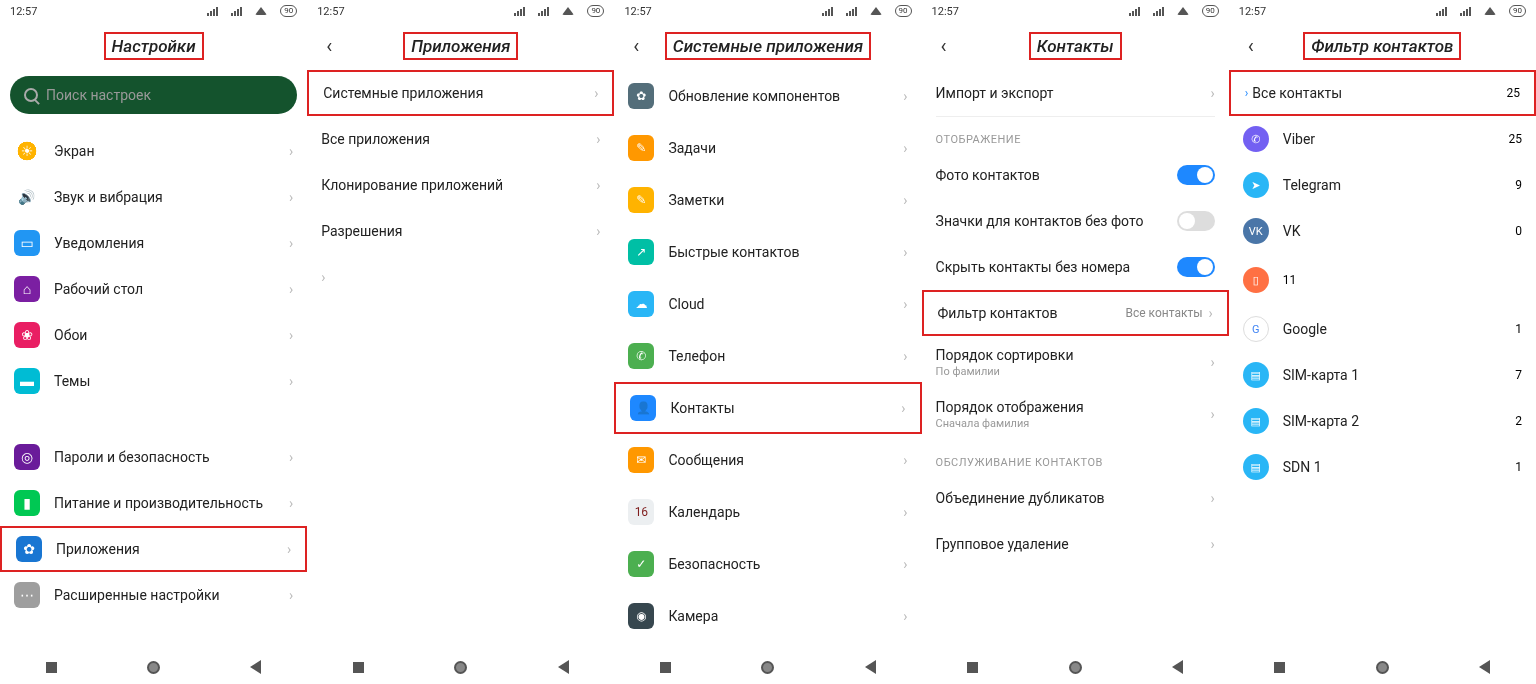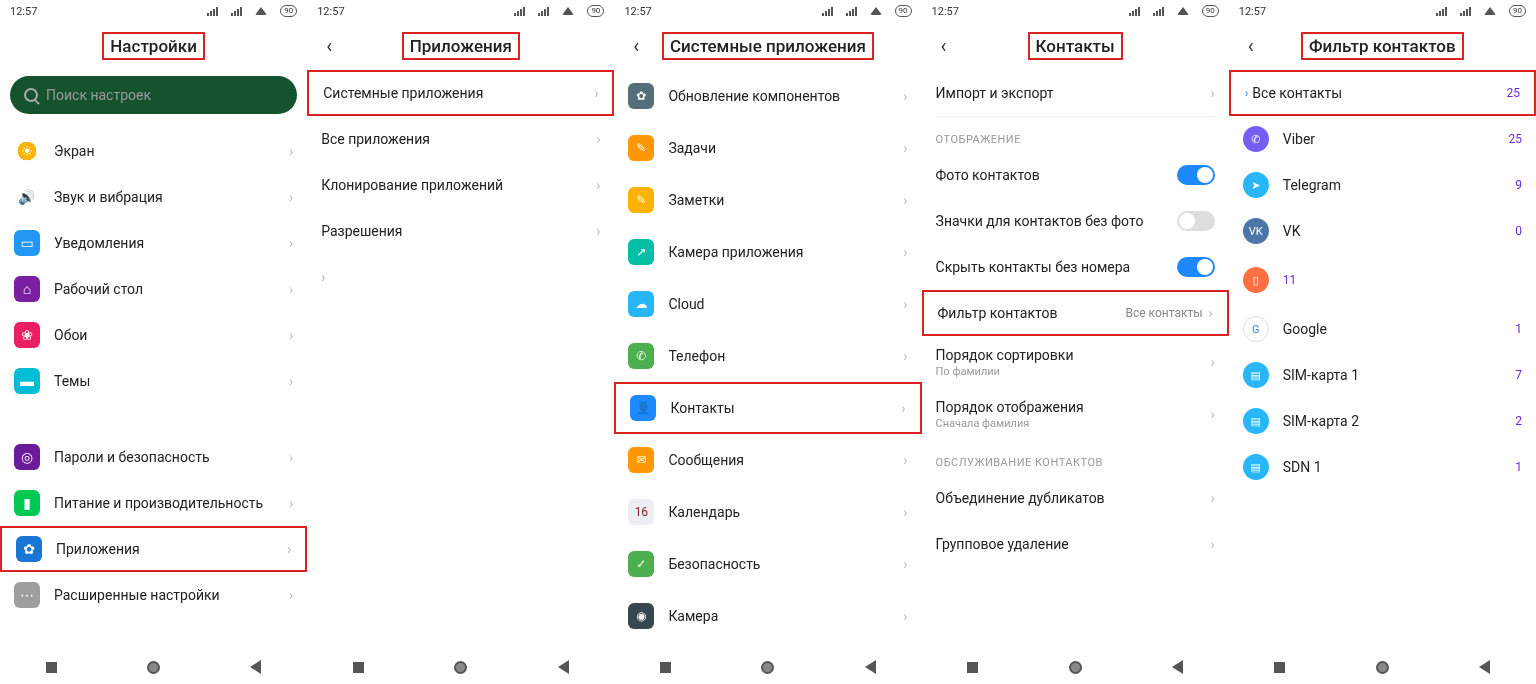--- a/index.html
+++ b/index.html
@@ -9,33 +9,33 @@
   .status-right { display: flex; align-items: center; gap: 13px; }
   .sig { display: inline-flex; align-items: flex-end; gap: 1px; }
   .sig span { width: 2px; background: #555; }
   .sig .b1{height:3px}.sig .b2{height:5px}.sig .b3{height:7px}.sig .b4{height:9px}
   .wifi { width:0;height:0;border-left:6px solid transparent;border-right:6px solid transparent;border-bottom:8px solid #555;border-radius:2px;}
   .batt { border:1px solid #555;border-radius:6px;padding:0 3px;font-size:8px;line-height:10px;}
   .header { height: 48px; display: flex; align-items: center; padding: 0 8px; }
   .back { width: 28px; height: 28px; display:flex;align-items:center;justify-content:center;font-size:20px;color:#333;cursor:pointer;}
   .title-wrap { flex:1; text-align:center; }
   .title { font-size: 17px; font-weight: 500; color: #222; display: inline-block; }
-  .hl { border: 2px solid #d22; padding: 2px 6px; }
+  .hl { border: 2px solid #d22; padding: 2px 6px; font-style: italic; }
   .search { margin:6px 10px 14px; background:#14532d; border-radius:20px; height:38px; display:flex; align-items:center; padding:0 14px; color:#999; font-size:14px; gap:8px;}
   .search-icon{width:14px;height:14px;border:2px solid #aaa;border-radius:50%;position:relative;}
   .search-icon::after{content:"";position:absolute;width:6px;height:2px;background:#aaa;transform:rotate(45deg);bottom:-3px;right:-4px;}
   .list { flex:1; overflow:hidden; }
   .row { display:flex; align-items:center; padding: 0 14px; height: 46px; font-size:14px; color:#222; position:relative; cursor:pointer;}
   .row.tall{height:52px;}
   .row .icon { width:26px;height:26px;border-radius:6px;margin-right:14px;display:flex;align-items:center;justify-content:center;font-size:14px;color:#fff;flex-shrink:0;}
   .row .label { flex:1; }
   .row .sub { font-size:11px; color:#999; margin-top:2px;}
   .row .val { font-size:12px; color:#888; margin-right:6px;}
   .row .chev { color:#bbb; font-size:14px;}
-  .row .count { color:#6d28d9; font-size:12px;}
+  .row .count { color:#000000; font-size:12px;}
   .row.hl-row { border:2px solid #d22; }
   .section { font-size:11px; color:#999; padding:16px 14px 6px; letter-spacing:0.5px;}
   .gap { height: 30px; }
   .toggle { width:38px;height:20px;border-radius:10px;position:relative;}
   .toggle.on{background:#1e88ff;}
   .toggle.off{background:#ddd;}
   .toggle::after{content:"";position:absolute;width:16px;height:16px;background:#fff;border-radius:50%;top:2px;}
   .toggle.on::after{right:2px;}
   .toggle.off::after{left:2px;}
   .nav { height:34px;display:flex;align-items:center;justify-content:space-around;}
@@ -238,21 +238,21 @@
         <span class="label">Задачи</span>
         <span class="chev">›</span>
       </div>
       <div class="row tall">
         <span class="icon" style="background:#ffb300;color:#fff;font-size:12px">✎</span>
         <span class="label">Заметки</span>
         <span class="chev">›</span>
       </div>
       <div class="row tall">
         <span class="icon" style="background:#00bfa5;color:#fff;font-size:12px">↗</span>
-        <span class="label">Камера приложения</span>
+        <span class="label">Быстрые контактов</span>
         <span class="chev">›</span>
       </div>
       <div class="row tall">
         <span class="icon" style="background:#29b6f6;color:#fff;font-size:12px">☁</span>
         <span class="label">Cloud</span>
         <span class="chev">›</span>
       </div>
       <div class="row tall">
         <span class="icon" style="background:#4caf50;color:#fff;font-size:12px">✆</span>
         <span class="label">Телефон</span>

